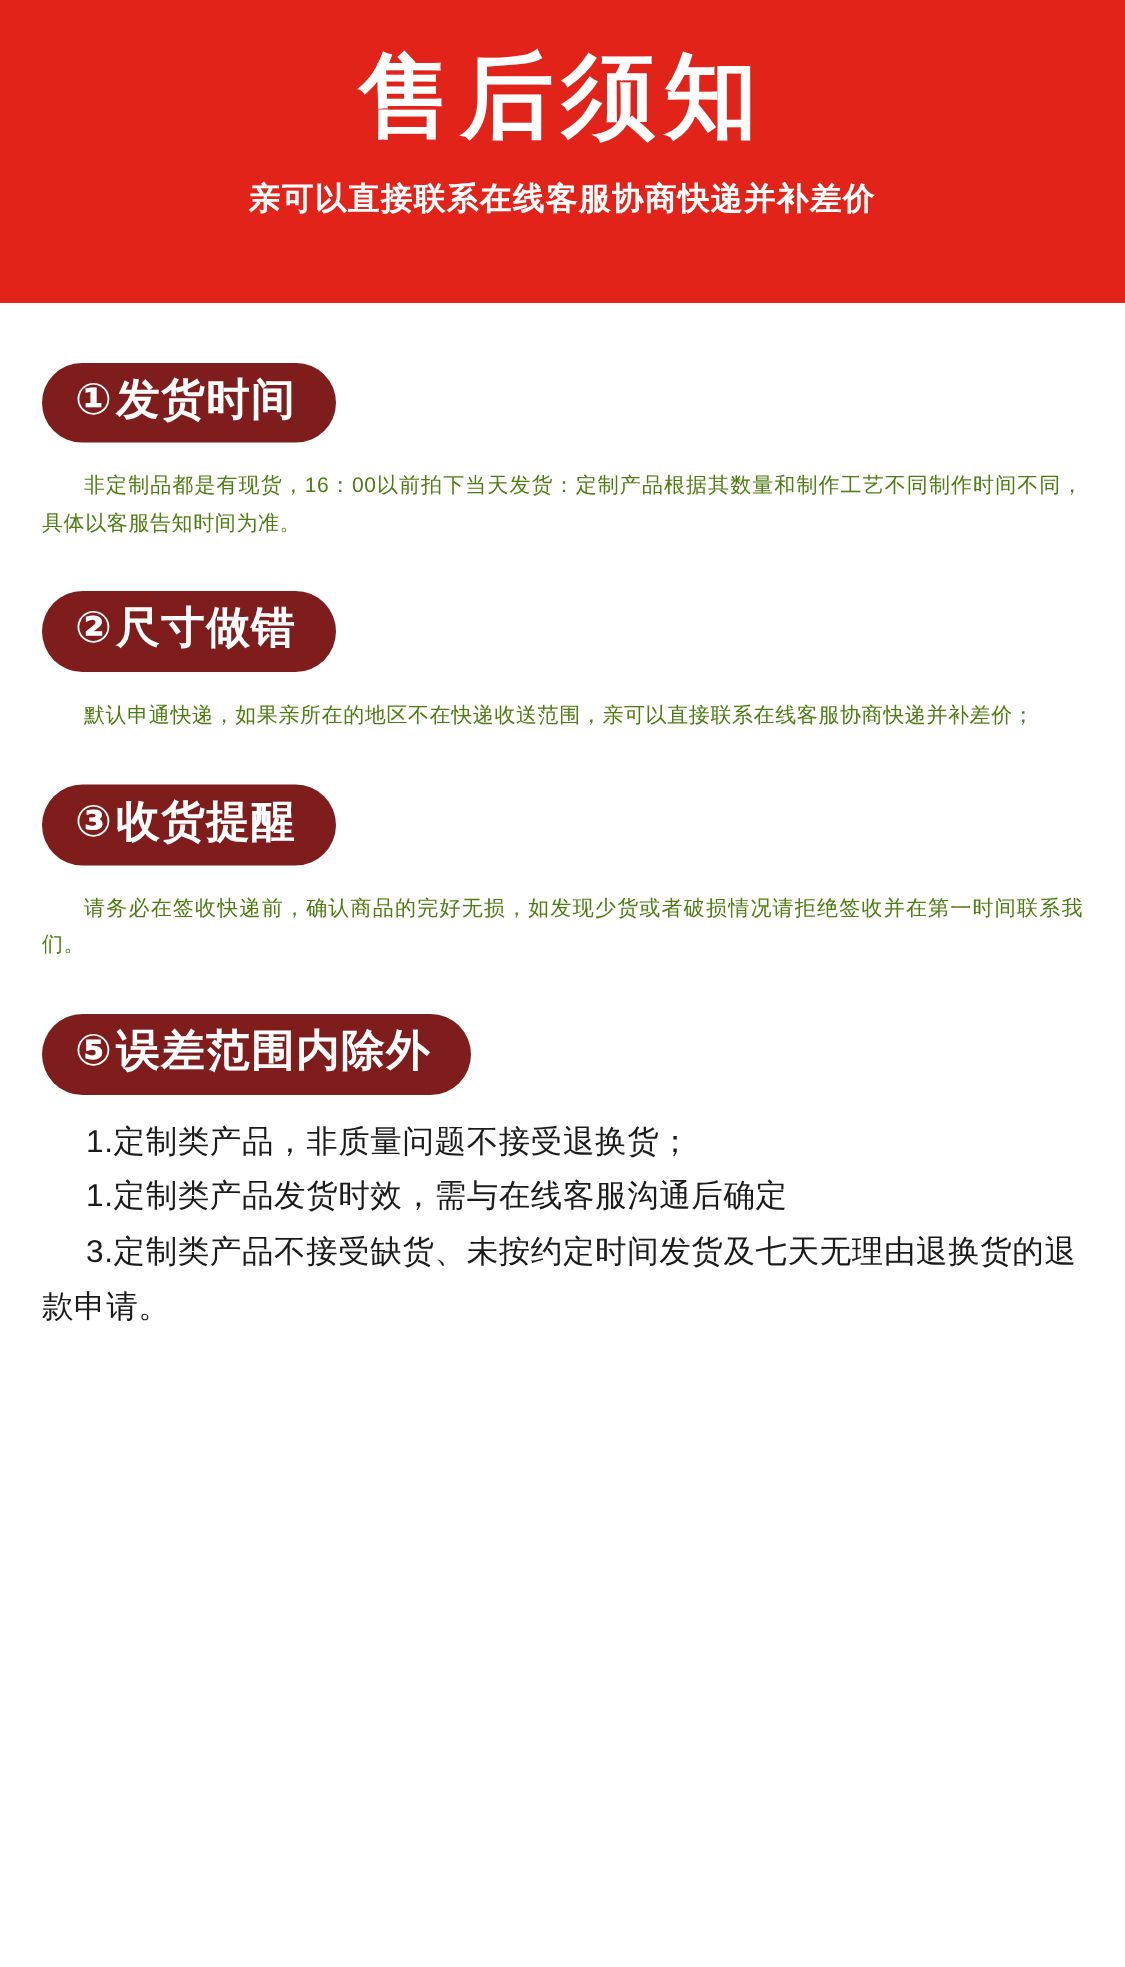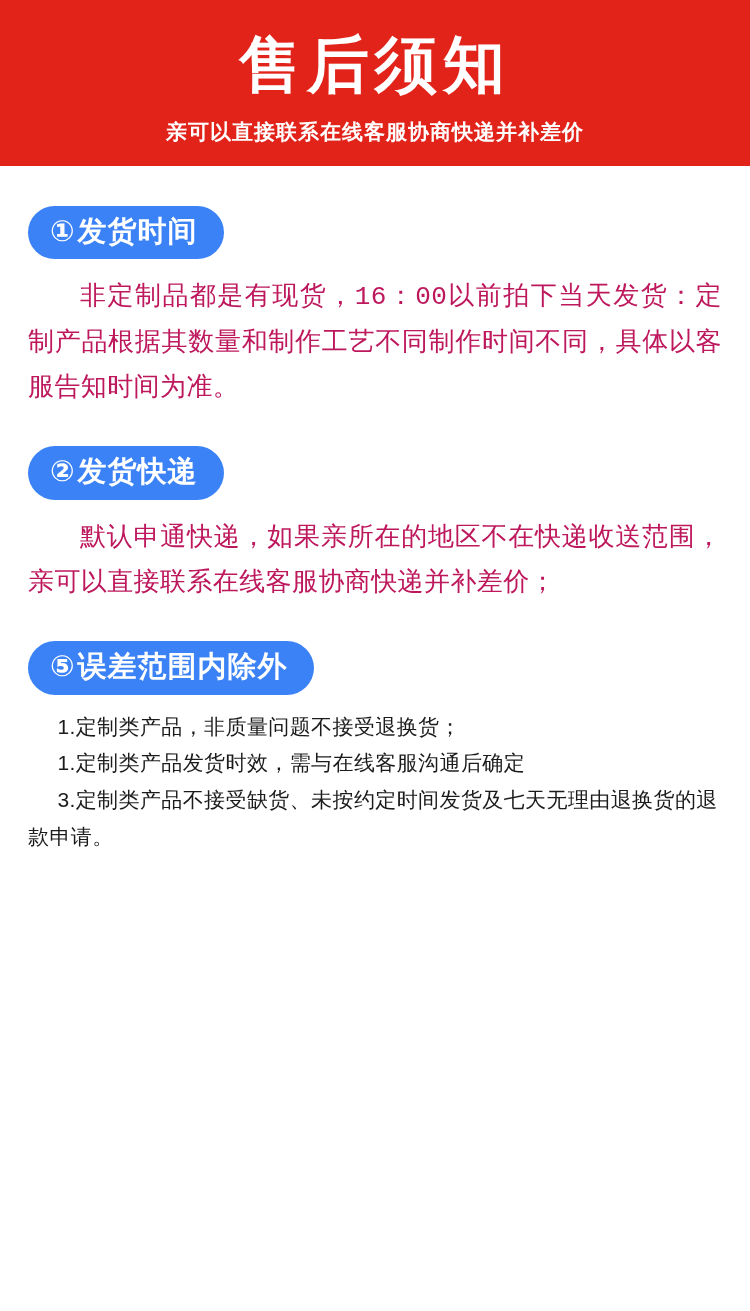--- a/index.html
+++ b/index.html
@@ -16,21 +16,21 @@
     position: relative;
     width: 750px;
     min-height: 1311px;
     background: #ffffff;
     overflow: hidden;
   }
 
   
   .header {
     background: #e2231a;
-    padding: 26px 0 20px 0;
+    padding: 26px 0 56px 0;
     text-align: center;
   }
   .header-title {
     color: #ffffff;
     font-size: 62px;
     font-weight: bold;
     letter-spacing: 6px;
     line-height: 1.25;
     margin: 0;
   }
@@ -49,48 +49,47 @@
 
   .section {
     margin-top: 34px;
   }
   .section:first-child {
     margin-top: 40px;
   }
 
   .pill {
     display: inline-block;
-    background: #3b82f6;
+    background: #7f1d1d;
     color: #ffffff;
     border-radius: 28px;
     padding: 10px 26px 12px 22px;
     font-size: 29px;
     font-weight: bold;
     letter-spacing: 1px;
     line-height: 1.1;
     white-space: nowrap;
   }
   .pill .num {
     font-size: 29px;
     font-weight: bold;
     margin-right: 2px;
   }
   .pill.wide {
     padding-right: 30px;
   }
 
   .para {
     margin: 16px 0 0 0;
-    font-size: 26px;
+    font-size: 14px;
     line-height: 1.75;
-    color: #be185d;
+    color: #4d7c0f;
     text-align: justify;
     text-indent: 2em;
     letter-spacing: 0.4px;
-    font-family: Liberation Mono, monospace;
   }
 
   .list {
     margin: 14px 0 0 0;
     padding: 0;
     list-style: none;
   }
   .list li {
     font-size: 21px;
     line-height: 1.75;
@@ -116,25 +115,31 @@
 
     <div class="section">
       <div class="pill">
         <span class="num">①</span><span>发货时间</span>
       </div>
       <p class="para">非定制品都是有现货，16：00以前拍下当天发货：定制产品根据其数量和制作工艺不同制作时间不同，具体以客服告知时间为准。</p>
     </div>
 
     <div class="section">
       <div class="pill">
-        <span class="num">②</span><span>发货快递</span>
+        <span class="num">②</span><span>尺寸做错</span>
       </div>
       <p class="para">默认申通快递，如果亲所在的地区不在快递收送范围，亲可以直接联系在线客服协商快递并补差价；</p>
     </div>
 
+    <div class="section">
+      <div class="pill">
+        <span class="num">③</span><span>收货提醒</span>
+      </div>
+      <p class="para">请务必在签收快递前，确认商品的完好无损，如发现少货或者破损情况请拒绝签收并在第一时间联系我们。</p>
+    </div>
 
 
     <div class="section">
       <div class="pill">
         <span class="num">⑤</span><span>误差范围内除外</span>
       </div>
       <ul class="list">
         <li>1.定制类产品，非质量问题不接受退换货；</li>
         <li>1.定制类产品发货时效，需与在线客服沟通后确定</li>
         <li class="wrap">3.定制类产品不接受缺货、未按约定时间发货及七天无理由退换货的退款申请。</li>

